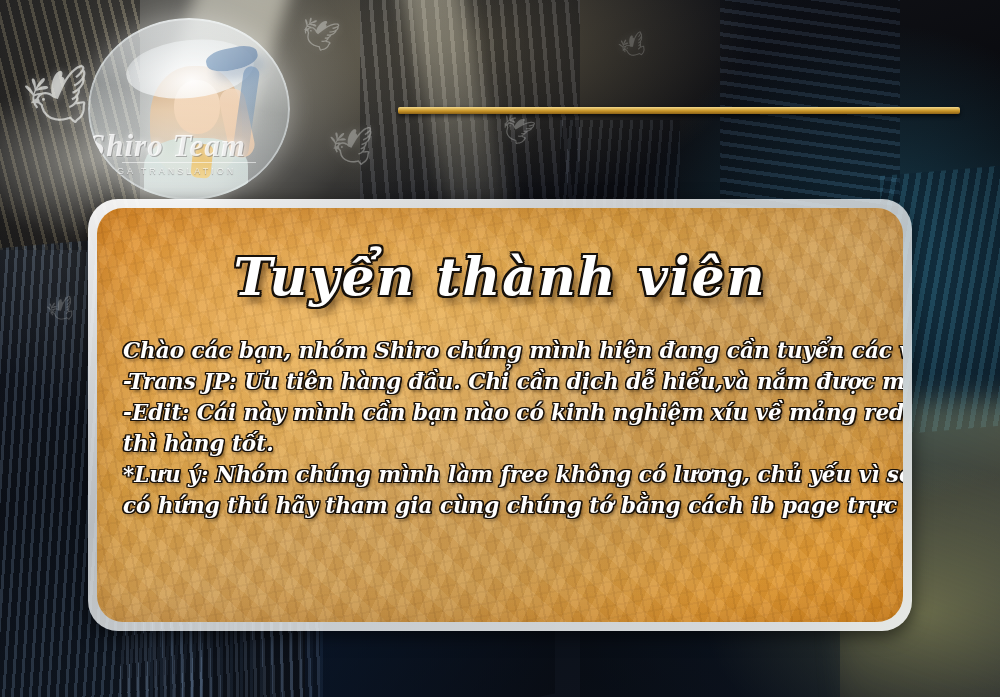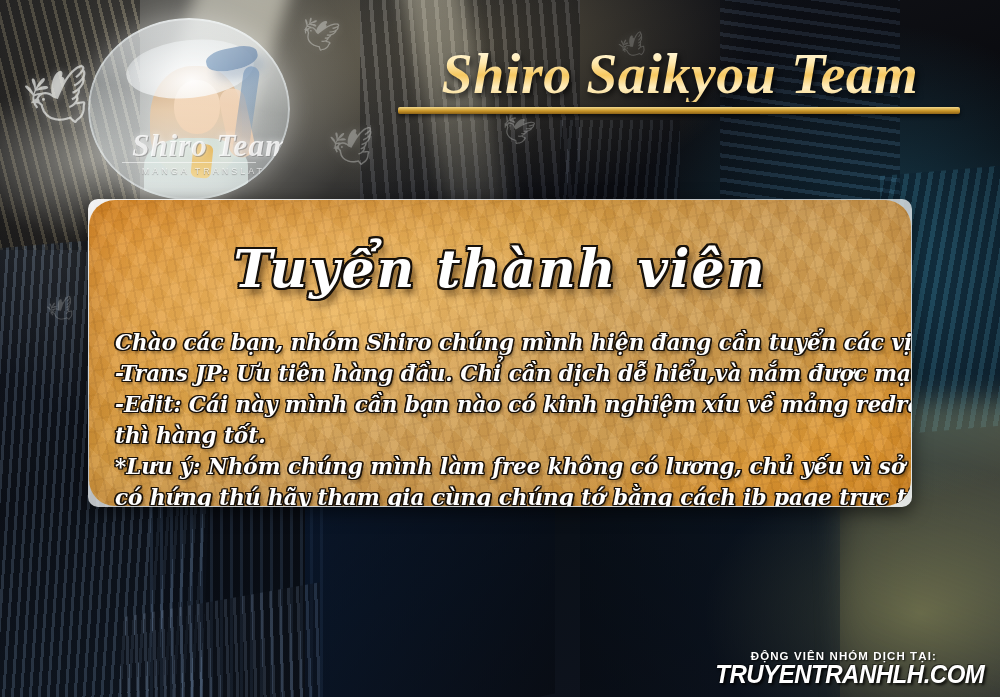--- a/index.html
+++ b/index.html
@@ -131,28 +131,28 @@
   .logo .bow{
     position:absolute; left:104px; top:126px; width:20px; height:34px;
     background:linear-gradient(180deg,#e2a83c,#f0c96d); border-radius:6px;
     transform:rotate(6deg); opacity:.9;
   }
   .logo .glass{
     position:absolute; inset:0; border-radius:50%;
     background:linear-gradient(190deg, rgba(255,255,255,.40), rgba(255,255,255,.05) 45%, rgba(255,255,255,.30));
   }
   .logo-text{
-    position:absolute; left:0; right:0; top:110px; text-align:right;
+    position:absolute; left:0; right:0; top:110px; text-align:left;
     font-family:"Liberation Serif", serif; font-style:italic; font-weight:700;
     font-size:31px; letter-spacing:1px;
     color:rgba(255,255,255,.80);
     text-shadow:1px 1px 0 rgba(120,120,120,.55), 0 0 6px rgba(255,255,255,.6);
   }
   .logo-sub{
-    position:absolute; left:0; right:0; top:148px; text-align:right;
+    position:absolute; left:0; right:0; top:148px; text-align:left;
     font-family:"Liberation Sans", sans-serif; font-size:9px; letter-spacing:3px;
     color:rgba(255,255,255,.65); text-shadow:0 1px 1px rgba(110,110,110,.6);
   }
   .logo-rule{
     position:absolute; left:34px; right:34px; top:144px; height:1px;
     background:rgba(255,255,255,.55);
   }
 
   
   .main-title{
@@ -169,25 +169,25 @@
   }
   .title-rule{
     position:absolute; left:398px; top:107px; width:562px; height:7px;
     background:linear-gradient(180deg,#f3d98c,#c99528 55%,#8d6317);
     border-radius:2px;
     box-shadow:0 2px 4px rgba(0,0,0,.65);
   }
 
   
   .panel-frame{
-    position:absolute; left:88px; top:199px; width:824px; height:308px;
-    border-radius:10px;
+    position:absolute; left:88px; top:199px; width:824px; height:432px;
+    border-radius:30px;
     background:linear-gradient(160deg, rgba(255,255,255,.92), rgba(226,230,232,.80) 45%, rgba(248,250,250,.88));
     box-shadow:0 5px 18px rgba(0,0,0,.55);
-    padding:1px;
+    padding:9px;
   }
   .panel{
     position:relative; width:100%; height:100%;
     border-radius:26px;
     overflow:hidden;
     background:
       radial-gradient(ellipse 60% 70% at 28% 30%, rgba(255,214,140,.55), rgba(255,214,140,0) 70%),
       repeating-linear-gradient(115deg, rgba(255,255,255,.055) 0 10px, rgba(0,0,0,.03) 10px 22px),
       repeating-linear-gradient(42deg, rgba(255,255,255,.05) 0 14px, rgba(120,70,10,.045) 14px 30px),
       linear-gradient(152deg,#e08a22 0%,#d98f2d 14%,#dca143 34%,#d2a258 52%,#cf9c4c 70%,#e09a33 86%,#d98c22 100%);
@@ -290,21 +290,20 @@
     <div class="arm"></div>
     <div class="hat"></div>
     <div class="ribbon"></div>
     <div class="ribtail"></div>
     <div class="glass"></div>
     <div class="logo-text">Shiro Team</div>
     <div class="logo-rule"></div>
     <div class="logo-sub">MANGA TRANSLATION</div>
   </div>
 
-  <div class="main-title">Shiro Saikyou Team</div>
   <div class="title-rule"></div>
 
   <div class="panel-frame">
     <div class="panel">
       <div class="panel-inner">
 
         <div class="panel-heading">Tuyển thành viên</div>
 
         <div class="body-copy">
           <div class="line center">Chào các bạn, nhóm Shiro chúng mình hiện đang cần tuyển các vị trí sau:</div>
@@ -312,18 +311,14 @@
           <div class="line">-Edit: Cái này mình cần bạn nào có kinh nghiệm xíu về mảng redraw, nếu biết clean</div>
           <div class="line">thì hàng tốt.</div>
           <div class="line">*Lưu ý: Nhóm chúng mình làm free không có lương, chủ yếu vì sở thích nên bạn nào</div>
           <div class="line">có hứng thú hãy tham gia cùng chúng tớ bằng cách ib page trực tiếp.</div>
         </div>
 
       </div>
     </div>
   </div>
 
-  <div class="footer">
-    <div class="f-top">ĐỘNG VIÊN NHÓM DỊCH TẠI:</div>
-    <div class="f-big">TRUYENTRANHLH.COM</div>
-  </div>
 
 </div>
 
 </body></html>

